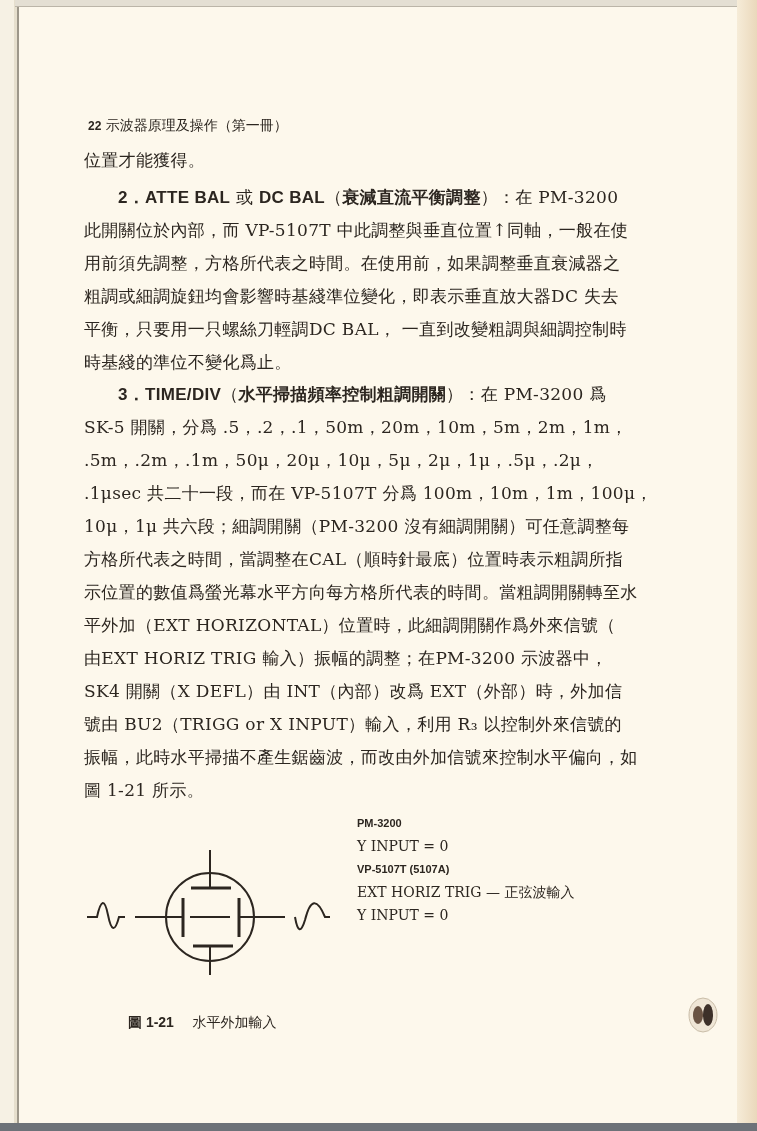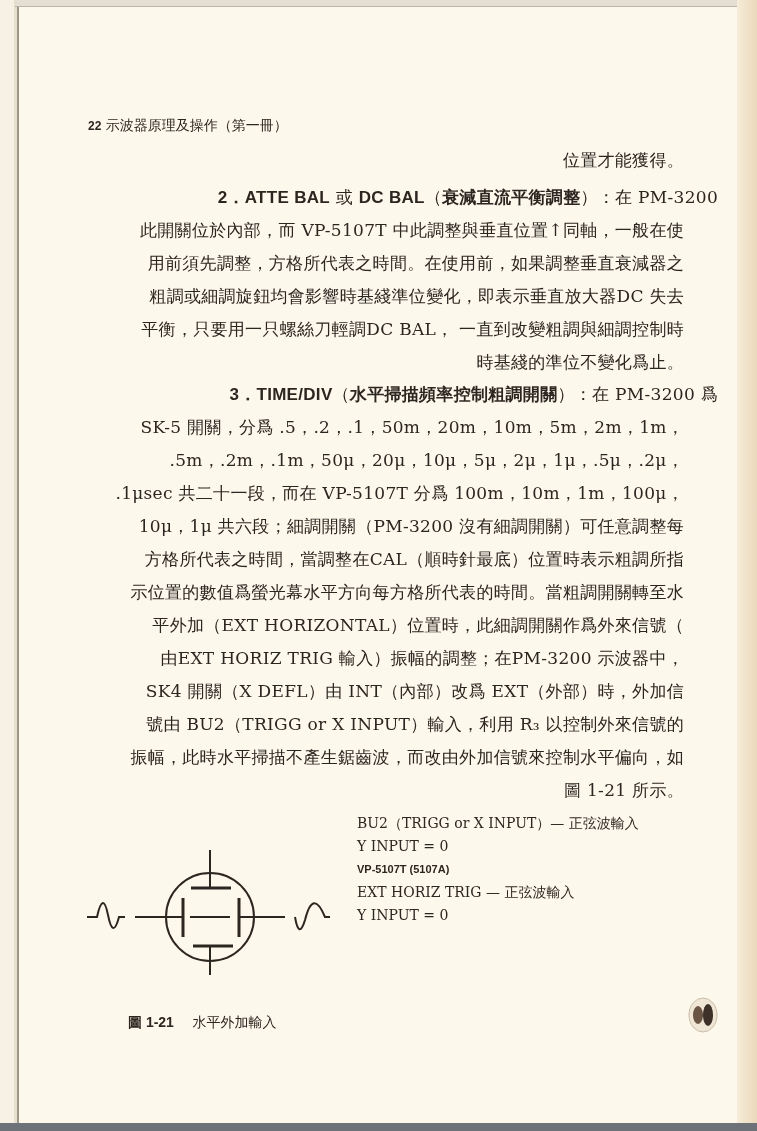--- a/index.html
+++ b/index.html
@@ -12,21 +12,21 @@
   .spine { position:absolute; left:0; top:0; width:14px; height:1124px; background:#f6f1e4; border-right:1px solid #b9b2a2; }
   .spine2 { position:absolute; left:14px; top:0; width:3px; height:1124px; background:#e6dfcd; border-right:2px solid #9d978a; }
   .topedge { position:absolute; left:15px; top:0; width:735px; height:6px; background:#e4dfd3; border-bottom:1px solid #bbb5a8; }
   .rightshade { position:absolute; right:0; top:0; width:20px; height:1124px; background:linear-gradient(to right,#f6ecd8,#ead8bb); }
   .bottom { position:absolute; left:0; bottom:0; width:757px; height:8px; background:#6d7278; }
 
   .runhead { position:absolute; left:88px; top:117px; font-size:14px; }
   .runhead .num { font-family:"Liberation Sans", sans-serif; font-weight:bold; font-size:12px; margin-right:0; }
   .runhead .title { font-size:14px; }
 
-  .p { position:absolute; left:84px; width:600px; font-size:17px; line-height:32px; letter-spacing:0.3px; white-space:nowrap;text-align:right; }
+  .p { position:absolute; left:84px; width:600px; font-size:17px; line-height:32px; letter-spacing:0.3px; white-space:nowrap; }
   .b { font-family:"Liberation Sans", sans-serif; font-weight:bold; }
 
   .fig { position:absolute; left:85px; top:840px; width:250px; height:135px; }
   .figtext { position:absolute; left:357px; top:812px; font-size:14px; line-height:23px; white-space:nowrap; }
   .figtext .hd { font-family:"Liberation Sans", sans-serif; font-weight:bold; font-size:11px; }
   .caption { position:absolute; left:128px; top:1014px; font-size:14px; }
   .caption .lbl { font-family:"Liberation Sans", sans-serif; font-weight:bold; margin-right:14px; }
   .holes { position:absolute; left:686px; top:995px; width:34px; height:40px; }
 </style>
 </head>
@@ -79,21 +79,21 @@
     <line x1="50" y1="77" x2="98" y2="77"></line>
     <line x1="98" y1="58" x2="98" y2="97" stroke-width="3"></line>
     <line x1="105" y1="77" x2="145" y2="77"></line>
     <line x1="154" y1="58" x2="154" y2="97" stroke-width="3"></line>
     <line x1="154" y1="77" x2="200" y2="77"></line>
     <path d="M210,77 Q214,100 220,80 Q228,48 240,77 L245,77"></path>
   </g>
 </svg>
 
 <div class="figtext">
-  <div>BU2（TRIGG or  X  INPUT）— 正弦波輸入</div>
+  <div class="hd">PM-3200</div>
   <div>Y  INPUT = 0</div>
   <div class="hd">VP-5107T  (5107A)</div>
   <div>EXT  HORIZ  TRIG — 正弦波輸入</div>
   <div>Y  INPUT = 0</div>
 </div>
 
 <div class="caption">
   <span class="lbl">圖 1-21</span>
   <span>水平外加輸入</span>
 </div>

